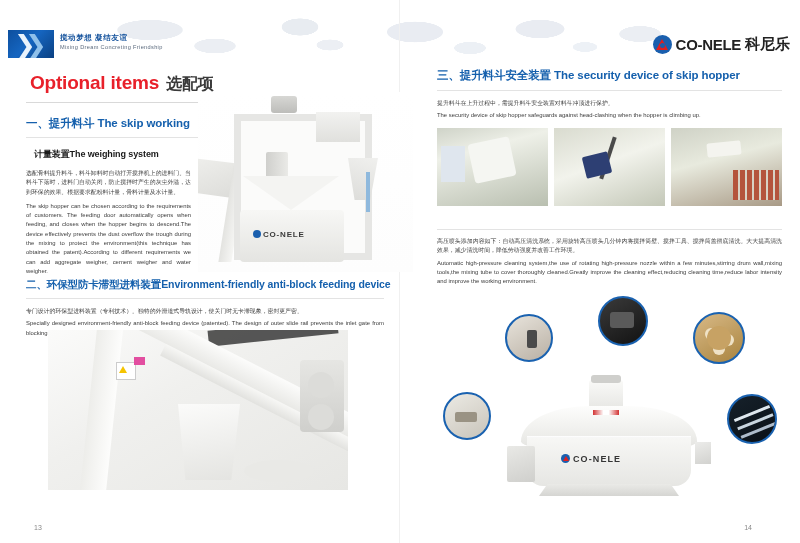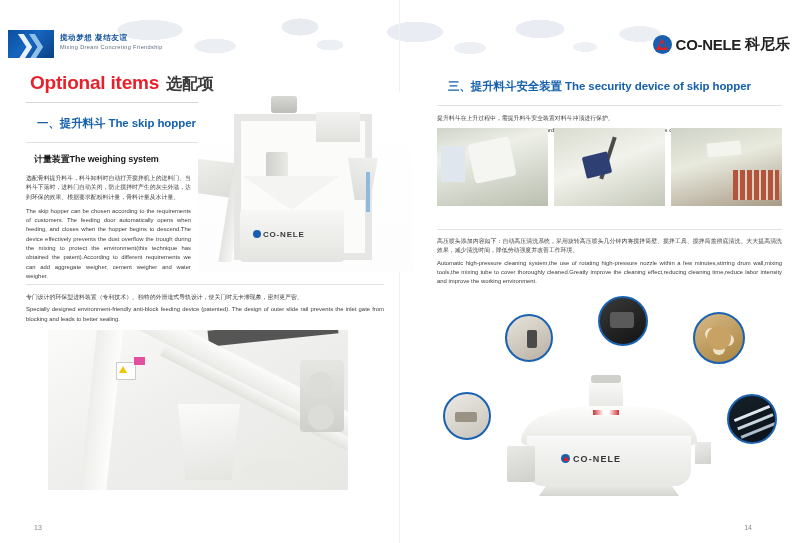--- a/index.html
+++ b/index.html
@@ -74,21 +74,21 @@
   .col-right{position:absolute;left:437px;top:68px;width:345px;}
 
   h1.main-title{
     margin:4px;font-size:19px;font-weight:bold;color:#e8202a;letter-spacing:-.2px;
     white-space:nowrap;
   }
   h1.main-title .cn{color:#3a3a3a;font-size:16px;font-weight:bold;margin-left:7px;}
   .redrule{height:1px;background:#d9d9d9;margin:7px 0 0 0;width:358px;}
 
   h2.sec{
-    margin:11px;font-size:11.5px;font-weight:bold;color:#1560ad;letter-spacing:-.1px;
+    margin:0;font-size:11.5px;font-weight:bold;color:#1560ad;letter-spacing:-.1px;
     white-space:nowrap;
   }
   h2.sec.small{font-size:10.5px;}
   h3.sub{
     margin:8px;font-size:9px;font-weight:bold;color:#1a1a1a;letter-spacing:-.1px;
   }
   p.cn{
     margin:0;font-size:5.9px;line-height:9.3px;color:#3c3c3c;text-align:justify;
   }
   p.en{
@@ -265,21 +265,21 @@
 
   <div class="gutter"></div>
 
   <div class="col-left">
     <h1 class="main-title">
       <span>Optional items</span><span class="cn">选配项</span>
     </h1>
     <div class="redrule"></div>
 
     <div style="margin-top:13px;width:165px;">
-      <h2 class="sec">一、提升料斗 The skip hopper</h2>
+      <h2 class="sec">一、提升料斗 The skip working</h2>
       <div style="height:1px;background:#e3e3e3;margin:6px 0 10px 0;width:358px;"></div>
       <h3 class="sub">计量装置The weighing system</h3>
       <p class="cn" style="margin-top:8px;">选配骨料提升料斗，料斗卸料时自动打开搅拌机上的进料门。当料斗下落时，进料门自动关闭，防止搅拌时产生的灰尘外溢，达到环保的效果。根据要求配粉料计量，骨料计量及水计量。</p>
       <p class="en" style="margin-top:5px;">The skip hopper can be chosen according to the requirements of customers. The feeding door automatically opens when feeding, and closes when the hopper begins to descend.The device effectively prevents the dust overflow the trough during the mixing to protect the environment(this technique has obtained the patent).According to different requirements we can add aggregate weigher, cement weigher and water weigher.</p>
     </div>
   </div>
 
   <div class="machine-a ph">
     <div class="ma-hopper"></div>
     <div class="ma-rail"></div>
@@ -288,20 +288,21 @@
     <div class="ma-motor"></div>
     <div class="ma-motor2"></div>
     <div class="ma-cone"></div>
     <div class="ma-chute"></div>
     <div class="ma-pipe"></div>
     <div class="ma-drum"></div>
     <div class="ma-brand"><i></i>CO-NELE</div>
   </div>
 
   <div style="position:absolute;left:26px;top:278px;width:358px;">
+    <h2 class="sec small">二、环保型防卡滞型进料装置Environment-friendly anti-block feeding device</h2>
     <div style="height:1px;background:#e3e3e3;margin:6px 0 8px 0;width:358px;"></div>
     <p class="cn">专门设计的环保型进料装置（专利技术）。独特的外滑道式导轨设计，使关门时无卡滞现象，密封更严密。</p>
     <p class="en" style="margin-top:3px;">Specially designed environment-friendly anti-block feeding device (patented). The design of outer slide rail prevents the inlet gate from blocking and leads to better sealing.</p>
   </div>
 
   <div class="machine-b ph">
     <div class="mb-dark"></div>
     <div class="mb-beam1"></div>
     <div class="mb-beam2"></div>
     <div class="mb-beam3"></div>

